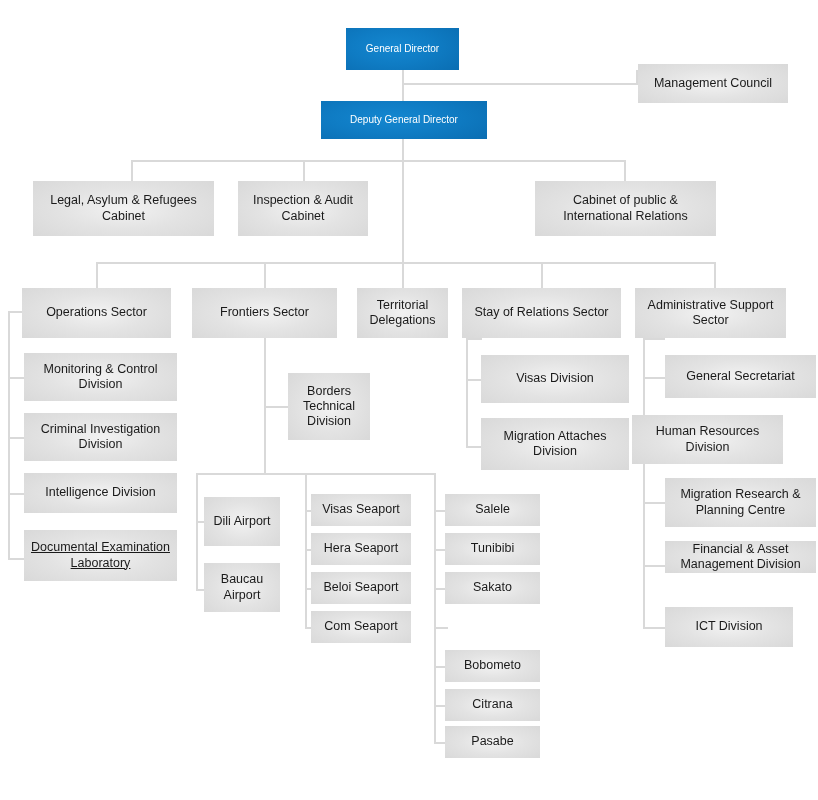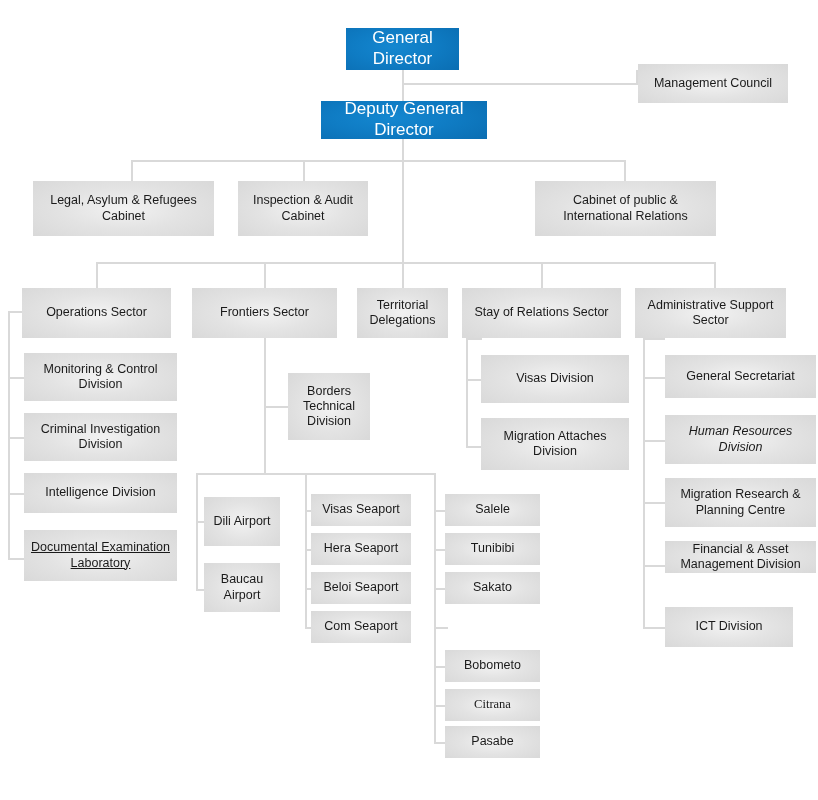--- a/index.html
+++ b/index.html
@@ -29,21 +29,21 @@
     line-height:1.22;
     color:#1a1a1a;
     font-size:12.5px;
     background:
       radial-gradient(ellipse 75% 85% at 50% 50%, #f2f2f2 0%, #e3e3e3 45%, #d6d6d6 100%);
   }
   .node.blue{
     background:
       radial-gradient(ellipse 80% 90% at 42% 45%, #1487d0 0%, #0f7cc4 45%, #0a6cb0 100%);
     color:#ffffff;
-    font-size:17px;
+    font-size:10px;
   }
   .node.sector{font-size:12.5px;}
   .node.leaf{font-size:12.5px;}
 </style>
 </head>
 <body>
 
 <div id="chart">
 
   <div class="ln v" style="left:402px;top:70px;height:32px;"></div>
@@ -155,31 +155,31 @@
 
   <div class="node leaf" style="left:445px;top:494px;width:95px;height:32px;">Salele</div>
 
   <div class="node leaf" style="left:445px;top:533px;width:95px;height:32px;">Tunibibi</div>
 
   <div class="node leaf" style="left:445px;top:572px;width:95px;height:32px;">Sakato</div>
 
 
   <div class="node leaf" style="left:445px;top:650px;width:95px;height:32px;">Bobometo</div>
 
-  <div class="node leaf" style="left:445px;top:689px;width:95px;height:32px;font-family:Liberation Serif, serif;">Citrana</div>
+  <div class="node leaf" style="left:445px;top:689px;width:95px;height:32px;">Citrana</div>
 
   <div class="node leaf" style="left:445px;top:726px;width:95px;height:32px;">Pasabe</div>
 
   <div class="node leaf" style="left:481px;top:355px;width:148px;height:48px;">Visas Division</div>
 
   <div class="node leaf" style="left:481px;top:418px;width:148px;height:52px;">Migration Attaches Division</div>
 
   <div class="node leaf" style="left:665px;top:355px;width:151px;height:43px;">General Secretariat</div>
 
-  <div class="node leaf" style="left:665px;top:415px;width:151px;height:49px;font-style:italic;">Human Resources Division</div>
+  <div class="node leaf" style="left:632px;top:415px;width:151px;height:49px;">Human Resources Division</div>
 
   <div class="node leaf" style="left:665px;top:478px;width:151px;height:49px;">Migration Research &amp; Planning Centre</div>
 
   <div class="node leaf" style="left:665px;top:541px;width:151px;height:32px;">Financial &amp; Asset Management Division</div>
 
   <div class="node leaf" style="left:665px;top:607px;width:128px;height:40px;">ICT Division</div>
 
 </div>
 
 </body></html>

